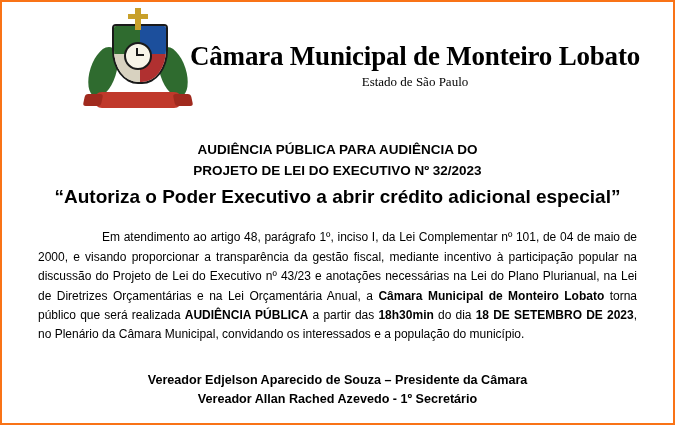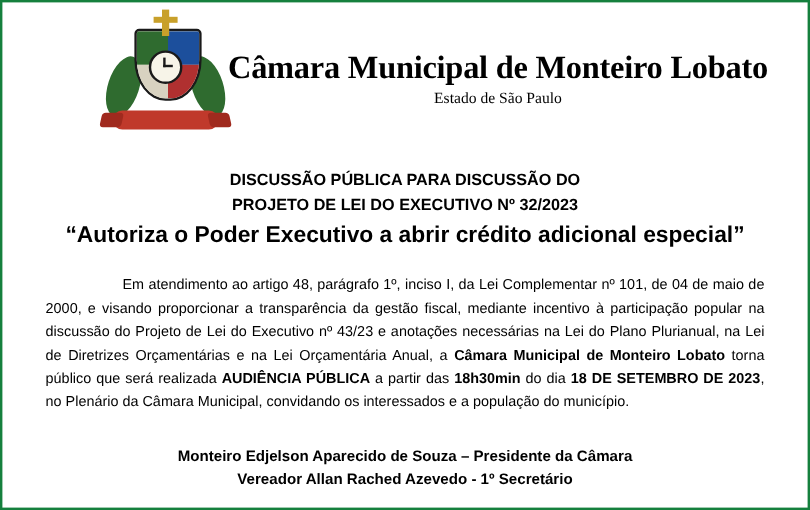--- a/index.html
+++ b/index.html
@@ -12,21 +12,21 @@
     height: 425px;
     font-family: "Liberation Sans", sans-serif;
     color: #000000;
     overflow: hidden;
   }
   .page {
     position: relative;
     width: 675px;
     height: 425px;
     box-sizing: border-box;
-    border: 2px solid #15803d;
+    border: 2px solid #f97316;
     background: #ffffff;
   }
   .inner {
     position: absolute;
     left: 8px;
     top: 8px;
     right: 8px;
     bottom: 8px;
     box-sizing: border-box;
     padding: 6px 28px 4px 28px;
@@ -221,28 +221,28 @@
         <div class="crest-clock"></div>
         <div class="crest-ribbon"></div>
       </div>
       <div class="header-text">
         <div class="title-main">Câmara Municipal de Monteiro Lobato</div>
         <div class="title-sub">Estado de São Paulo</div>
       </div>
     </div>
 
     <div class="doc-title">
-      <div>DISCUSSÃO PÚBLICA PARA DISCUSSÃO DO</div>
+      <div>AUDIÊNCIA PÚBLICA PARA AUDIÊNCIA DO</div>
       <div>PROJETO DE LEI DO EXECUTIVO Nº 32/2023</div>
       <div class="quote">“Autoriza o Poder Executivo a abrir crédito adicional especial”</div>
     </div>
 
     <div class="body-text">
       <span class="reg">Em atendimento ao artigo 48, parágrafo 1º, inciso I, da Lei Complementar nº 101, de 04 de maio de 2000, e visando proporcionar a transparência da gestão fiscal, mediante incentivo à participação popular na discussão do Projeto de Lei do Executivo nº 43/23 e anotações necessárias na Lei do Plano Plurianual, na Lei de Diretrizes Orçamentárias e na Lei Orçamentária Anual, a </span><span>Câmara Municipal de Monteiro Lobato</span><span class="reg"> torna público que será realizada </span><span>AUDIÊNCIA PÚBLICA</span><span class="reg"> a partir das </span><span>18h30min</span><span class="reg"> do dia </span><span>18 DE SETEMBRO DE 2023</span><span class="reg">, no Plenário da Câmara Municipal, convidando os interessados e a população do município.</span>
     </div>
 
     <div class="signatures">
-      <div>Monteiro Edjelson Aparecido de Souza – Presidente da Câmara</div>
+      <div>Vereador Edjelson Aparecido de Souza – Presidente da Câmara</div>
       <div>Vereador Allan Rached Azevedo - 1º Secretário</div>
     </div>
 
   </div>
 </div>
 
 </body></html>

